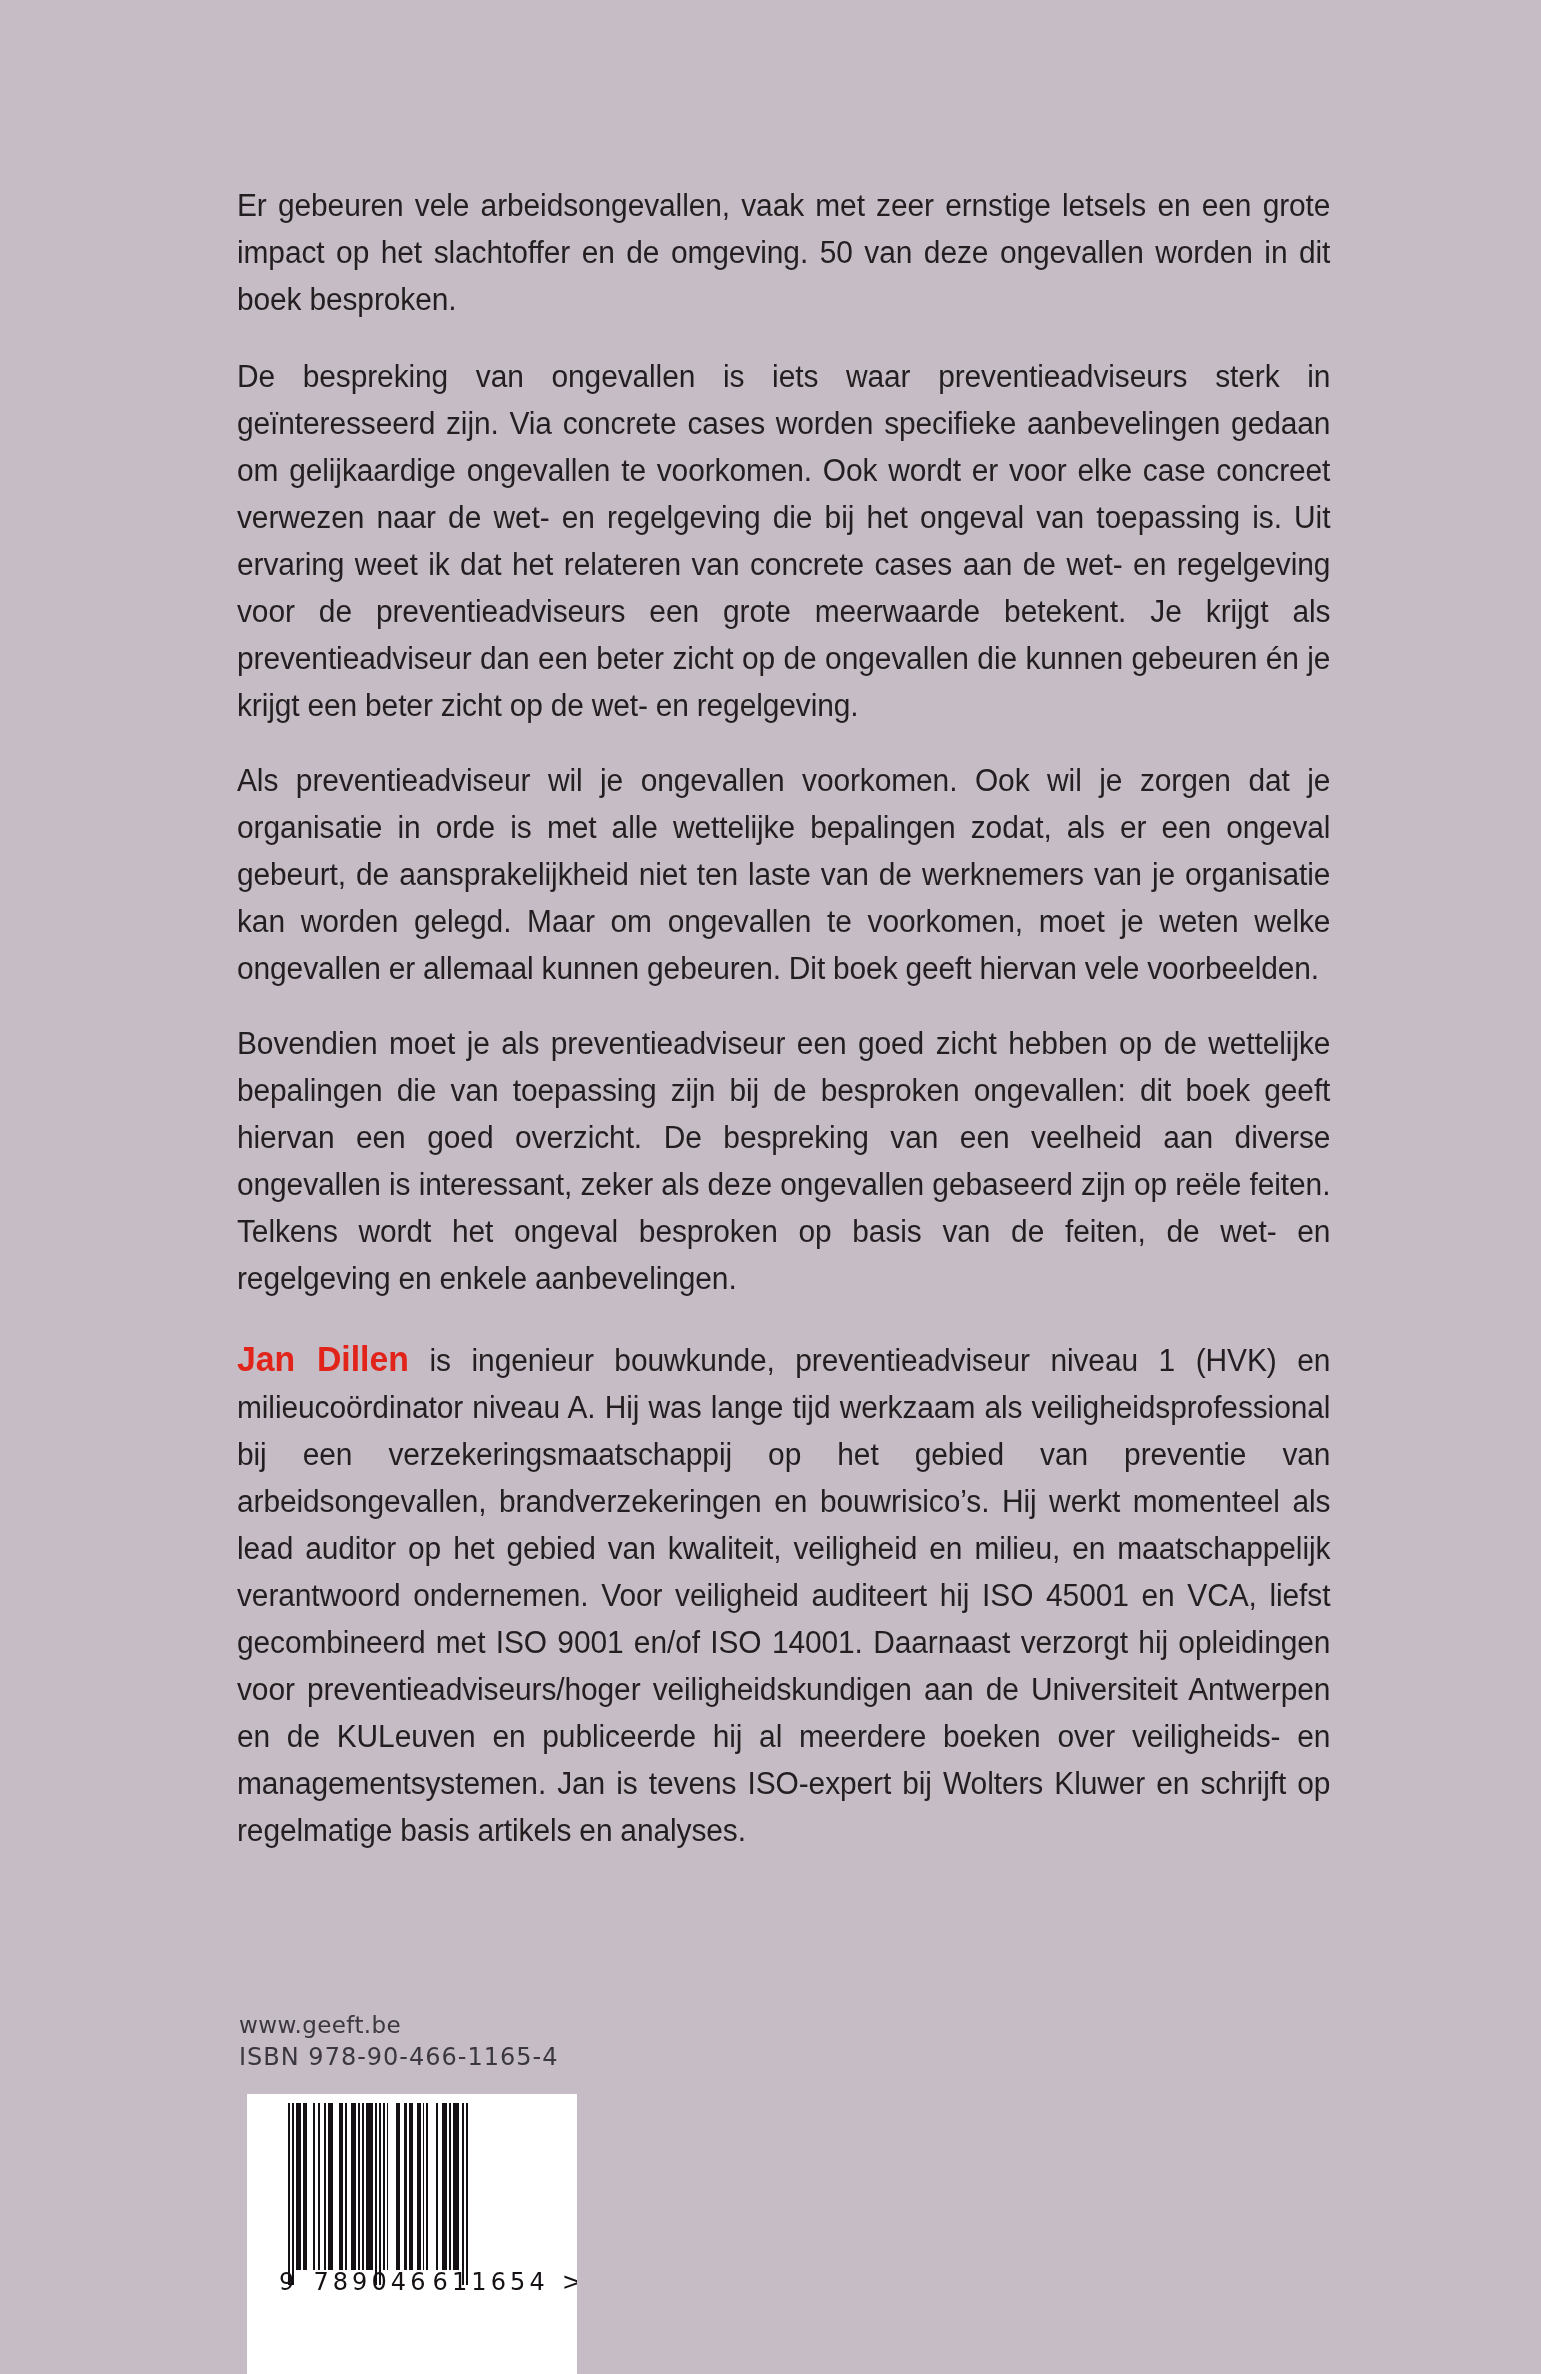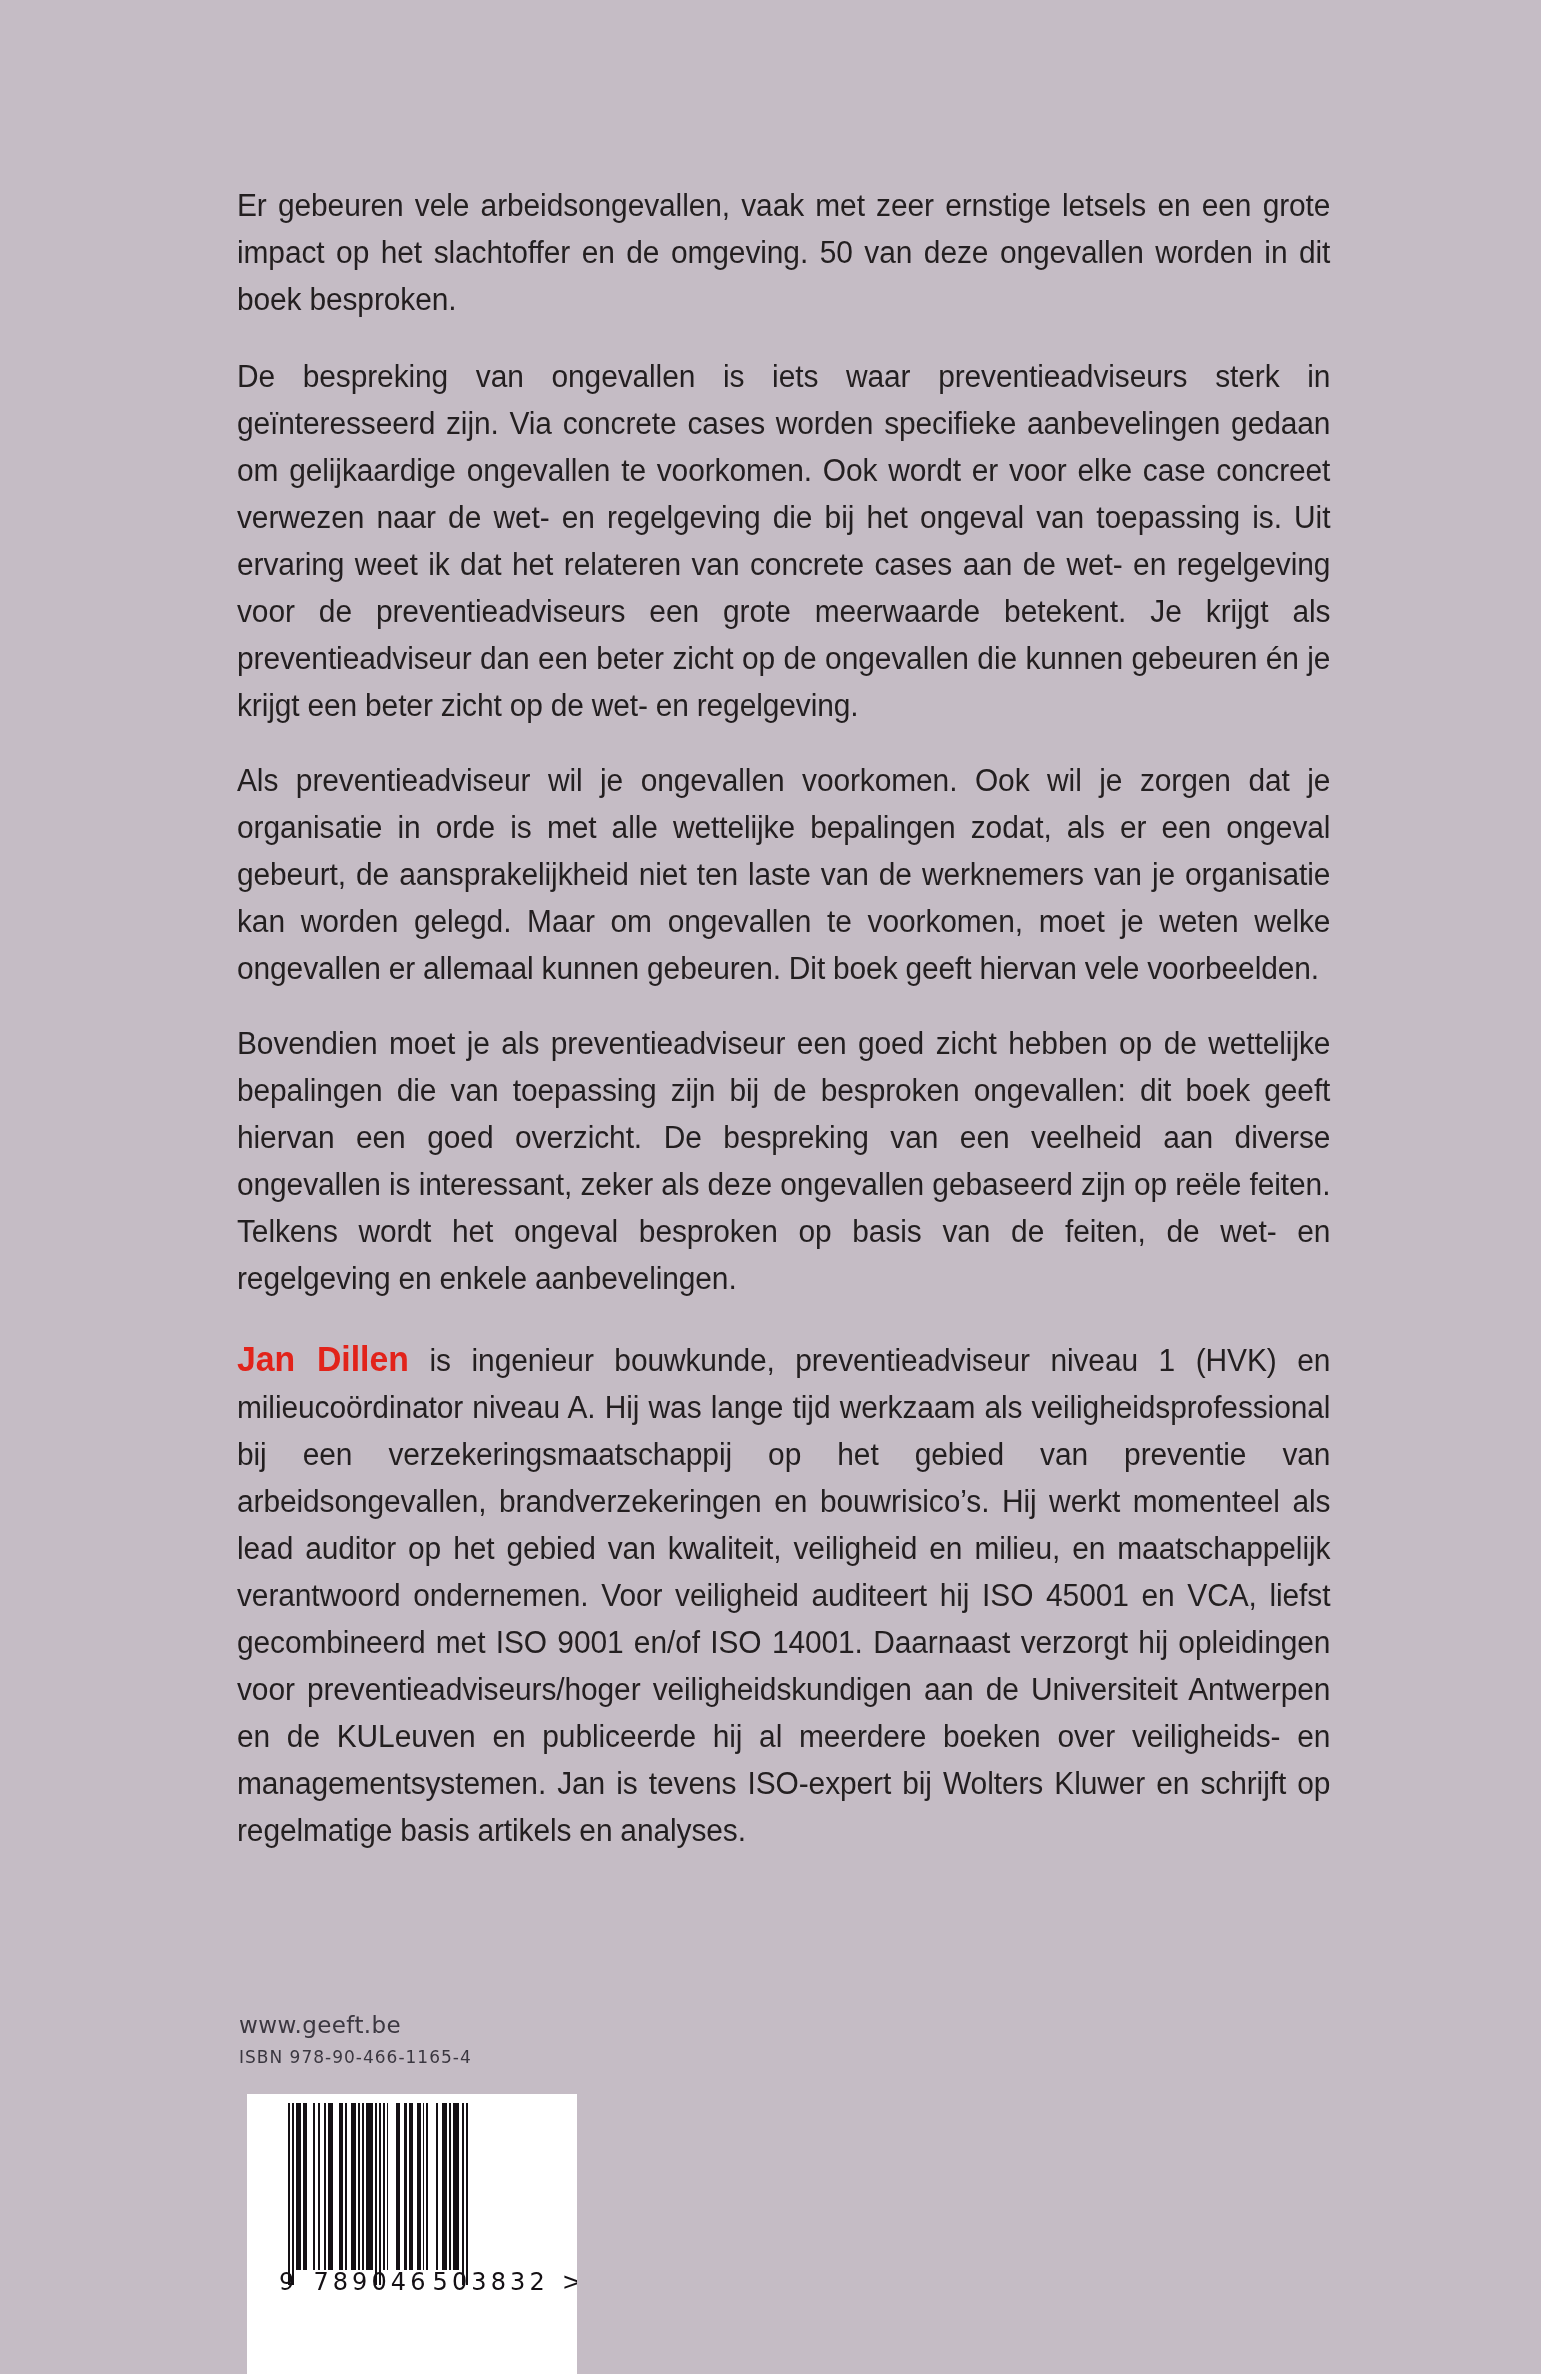--- a/index.html
+++ b/index.html
@@ -74,21 +74,21 @@
     left: 239px;
     top: 2009px;
     font-family: "DejaVu Sans", sans-serif;
     font-size: 23px;
     line-height: 32px;
     color: #3b3740;
     letter-spacing: 0.4px;
   }
   .imprint .isbn-line {
     letter-spacing: 1px;
-    font-size: 17px;
+    font-size: 24px;
   }
 
   
   .barcode-box {
     position: absolute;
     left: 247px;
     top: 2094px;
     width: 330px;
     height: 306px;
     background: #ffffff;
@@ -204,17 +204,17 @@
         <span style="width: 5.7px; margin-right: 0px;"></span>
         <span style="width: 1.9px; background: transparent; margin-right: 0px;"></span>
         <span style="width: 1.9px; margin-right: 0px;"></span>
         <span style="width: 1.9px; background: transparent; margin-right: 0px;"></span>
         <span style="width: 5.7px; margin-right: 0px;"></span>
         <span style="width: 3.8px; background: transparent; margin-right: 0px;"></span>
         <span class="guard" style="width: 1.9px; margin-right: 0px;"></span>
         <span style="width: 1.9px; background: transparent; margin-right: 0px;"></span>
         <span class="guard" style="width: 1.9px; margin-right: 0px;"></span>
       </div>
-    <div class="barcode-digits"><span class="d-lead">9</span><span class="d-left">789046</span><span class="d-right">503832</span><span class="d-term">&gt;</span></div>
+    <div class="barcode-digits"><span class="d-lead">9</span><span class="d-left">789046</span><span class="d-right">611654</span><span class="d-term">&gt;</span></div>
   </div>
 
 </div>
 
 
 </body></html>

